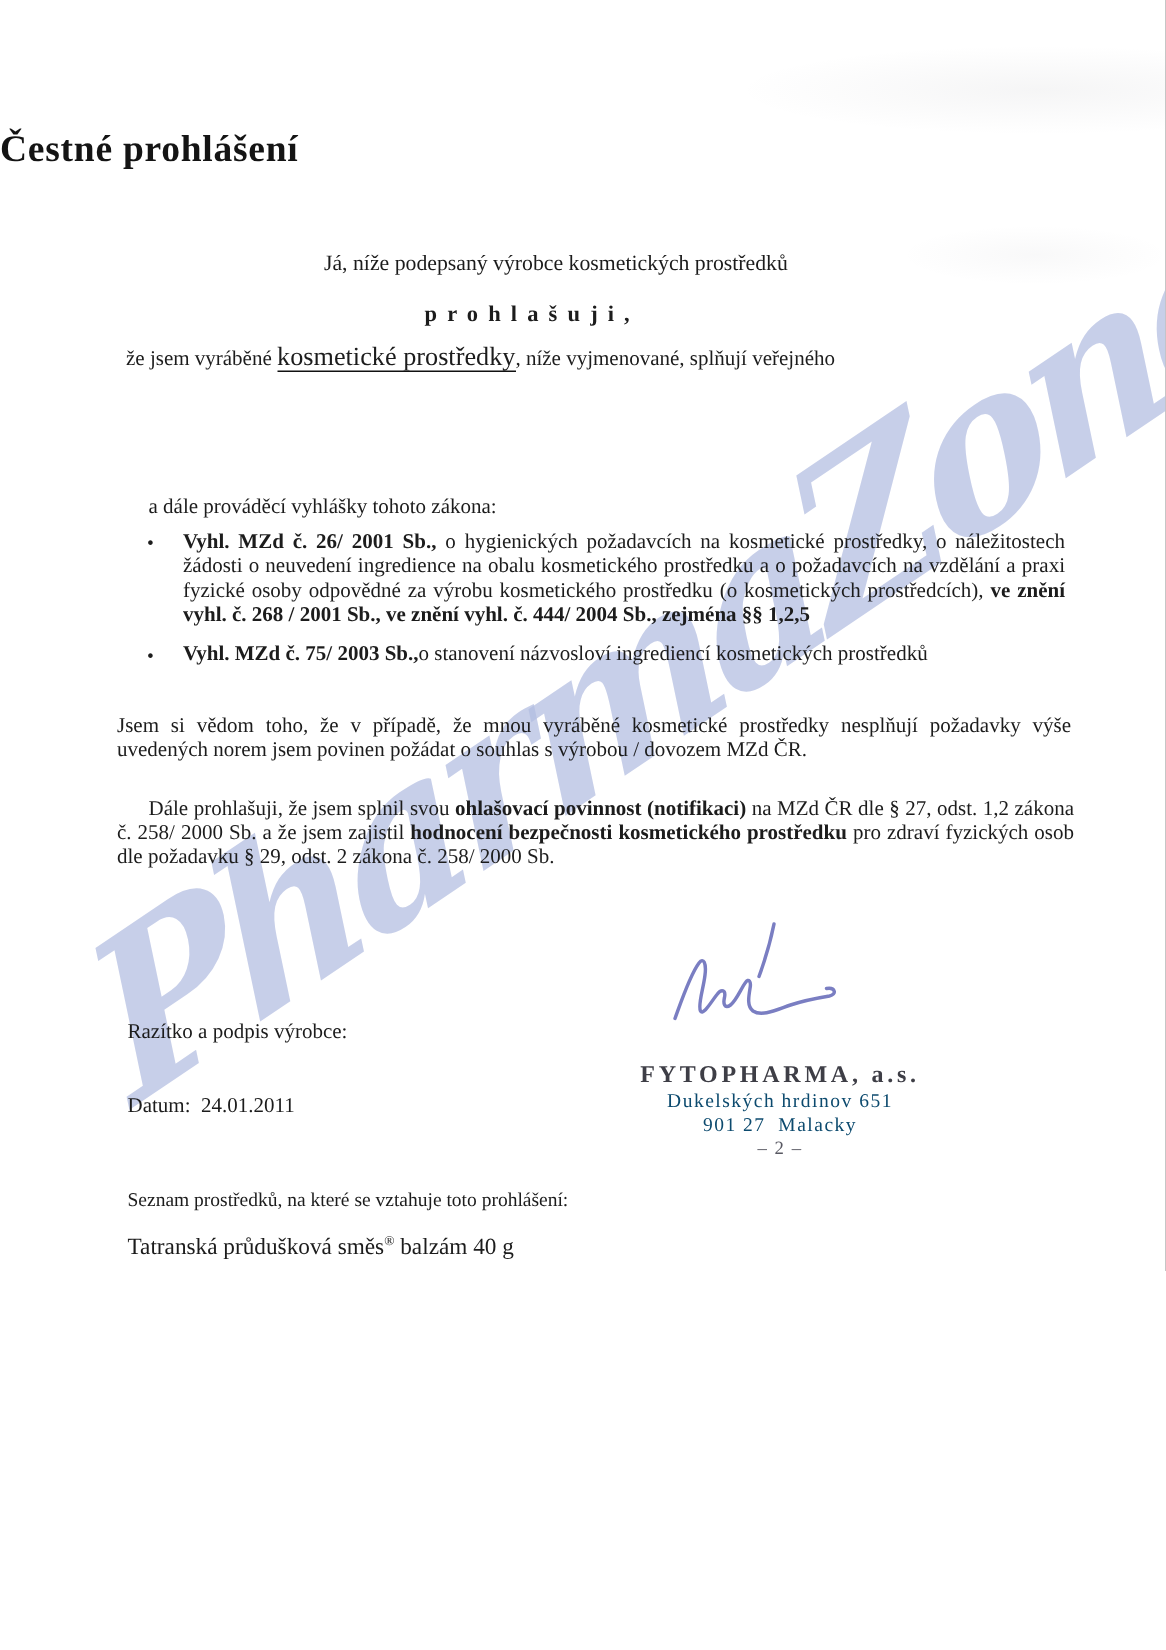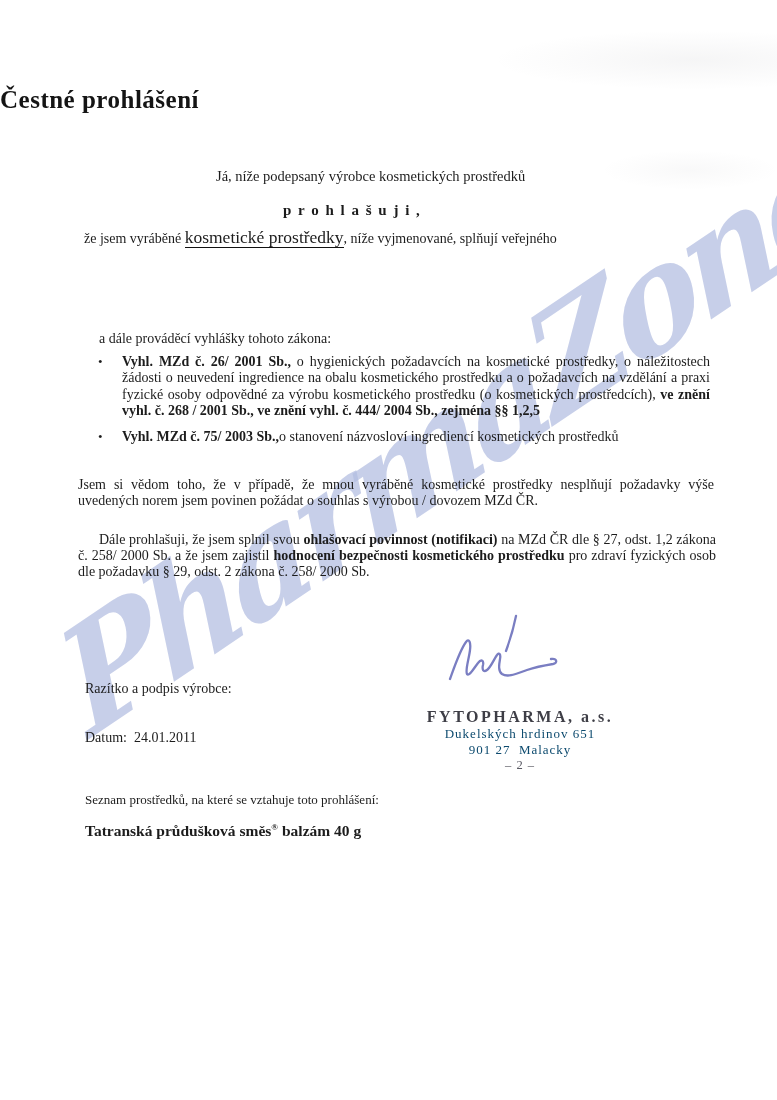--- a/index.html
+++ b/index.html
@@ -45,21 +45,21 @@
   .para-further{top:532px;left:78px;width:638px;font-size:14px;line-height:15.8px;text-align:justify;text-indent:21px;}
   .label-left{left:85px;font-size:14px;}
   .pre{white-space:pre-wrap;}
   
   .stamp{top:672px;left:396px;width:248px;text-align:center;margin-top:36px;}
   .stamp .company{font-size:16px;font-weight:bold;letter-spacing:2.5px;color:var(--stamp-color,#3e3e46);}
   .stamp .addr{font-size:13px;line-height:16px;letter-spacing:1px;color:#0c4a6e;}
   .stamp .pgmark{font-size:12.5px;color:#585862;letter-spacing:1px;}
   
   .seznam{top:792px;left:85px;font-size:13px;}
-  .product{top:822px;left:85px;font-size:15.5px;font-weight:bold;}
+  .product{top:822px;left:85px;font-size:15.5px;font-weight:normal;}
   .product sup{font-size:9px;vertical-align:super;}
   .sig{position:absolute;left:428px;top:598px;}
 </style>
 </head>
 <body>
 
 <div class="page" style="--wm-color: rgba(178,188,224,0.72); --stamp-color: #3e3e46;">
 
   <div class="watermark">
     <span>PharmaZone s.r.o.</span>

